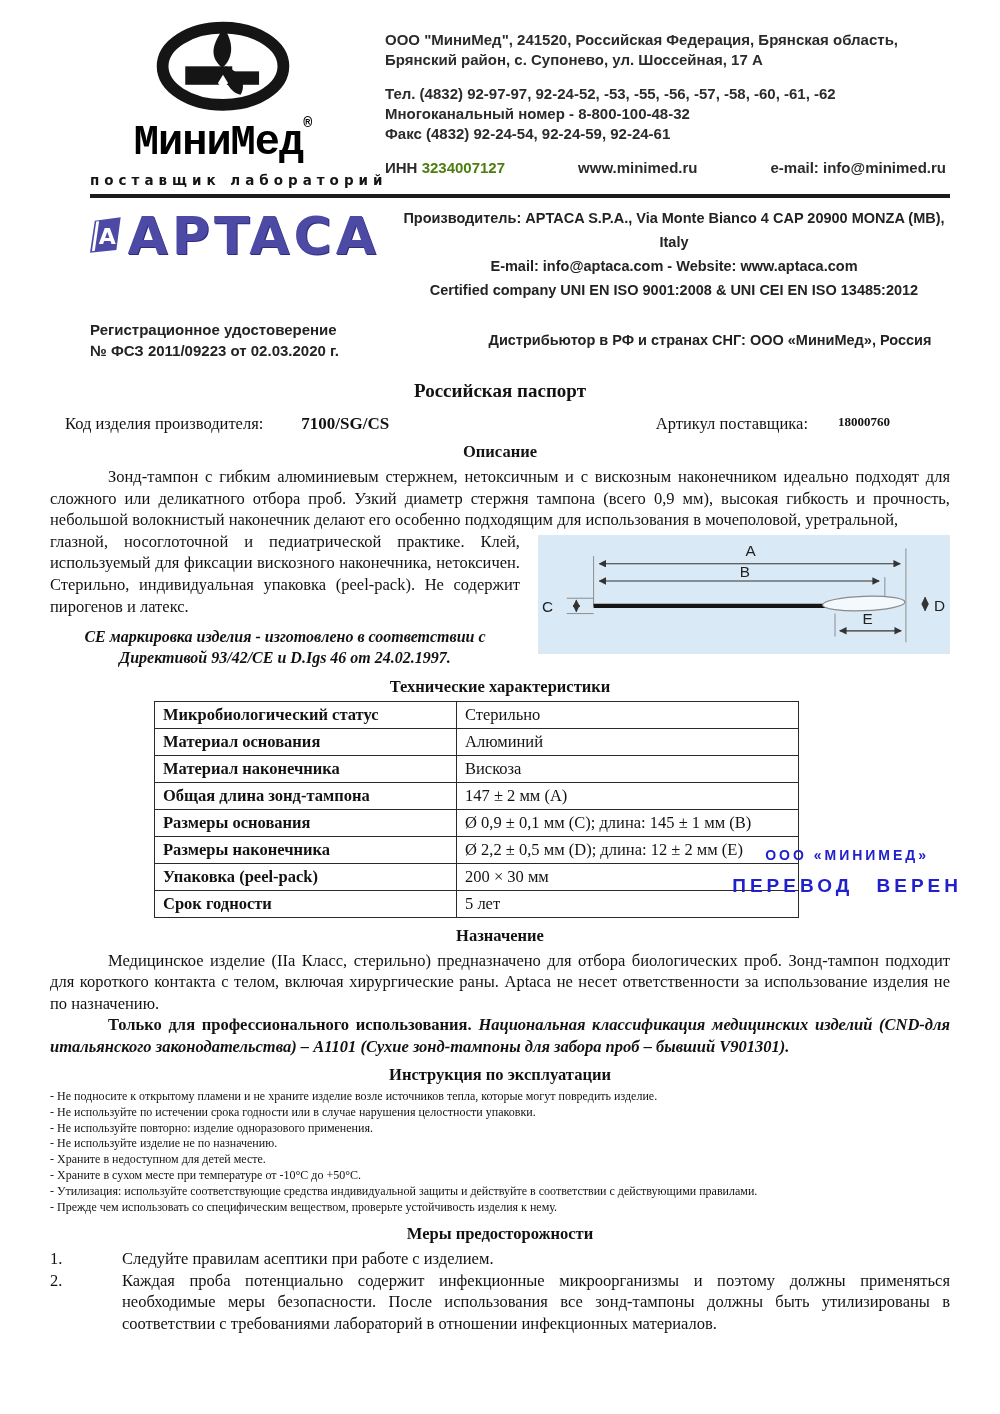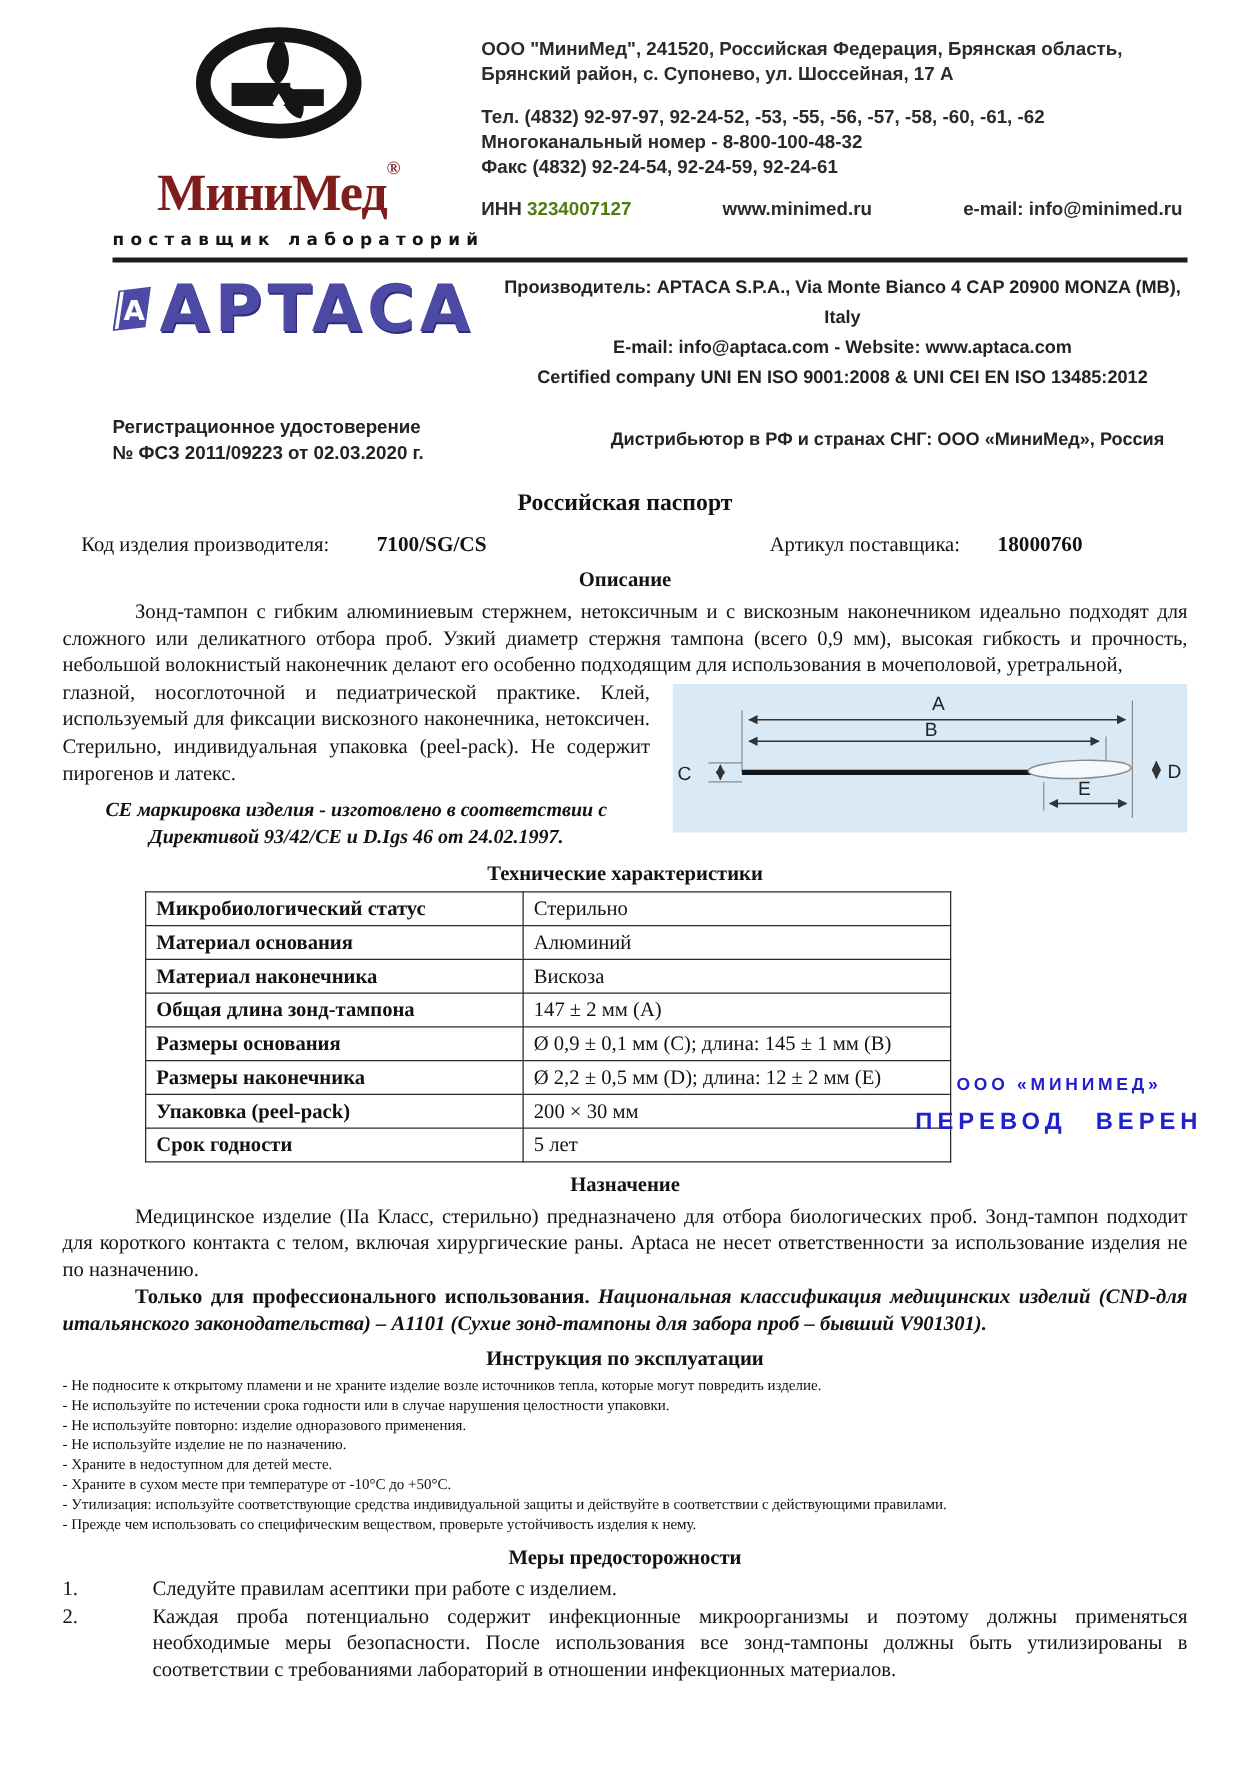--- a/index.html
+++ b/index.html
@@ -3,21 +3,21 @@
 <meta charset="utf-8">
 <style>
   html,body{margin:0;padding:0;background:#ffffff;}
   body{width:1000px;height:1414px;overflow:hidden;font-family:"Liberation Serif",serif;color:#121212;}
   .page{padding:16px 50px 0 50px;position:relative;}
 
   
   .header{display:flex;align-items:flex-start;}
   .logo-block{width:305px;padding-left:40px;box-sizing:border-box;text-align:center;flex:none;}
   .logo-mark{display:block;margin:0 auto;}
-  .brand-line{font-family:Liberation Serif, serif;font-weight:bold;font-size:42px;letter-spacing:-1px;color:#7f1d1d;line-height:1;margin-top:14px;white-space:nowrap;}
+  .brand-line{font-family:Liberation Mono, monospace;font-weight:bold;font-size:42px;letter-spacing:-1px;color:#000000;line-height:1;margin-top:2px;white-space:nowrap;}
   .brand-reg{font-size:15px;vertical-align:top;position:relative;top:-6px;}
   .brand-tagline{font-family:"DejaVu Sans",sans-serif;font-weight:bold;font-size:13.5px;letter-spacing:5px;color:#151515;margin-top:8px;white-space:nowrap;}
   .contact-block{margin-left:30px;padding-top:14px;font-family:"Liberation Sans",sans-serif;font-weight:bold;font-size:15px;line-height:1.35;color:#2b2b2b;flex:1;}
   .contact-gap{height:13px;}
   .inn-row{display:flex;justify-content:space-between;padding-right:4px;margin-top:1px;}
   .inn-num{color:#4d7c0f;}
   .header-divider{height:4px;background:#1c1c1c;margin:6px 0 2px 40px;}
 
   
   .aptaca-row{display:flex;align-items:flex-start;margin-top:3px;}
@@ -28,36 +28,36 @@
   .reg-left{width:420px;padding-left:40px;box-sizing:border-box;font-family:"Liberation Sans",sans-serif;font-weight:bold;font-size:15px;line-height:1.45;color:#232323;flex:none;}
   .reg-right{flex:1;text-align:center;font-family:"Liberation Sans",sans-serif;font-weight:bold;font-size:14.5px;color:#232323;}
 
   
   .doc-title{text-align:center;font-weight:bold;font-size:19px;margin-top:18px;}
   .product-name{text-align:center;font-weight:bold;font-size:17px;margin-top:12px;}
   .code-row{display:flex;margin-top:12px;font-size:16.5px;}
   .code-label{margin-left:15px;}
   .code-value{font-weight:bold;font-size:17px;margin-left:38px;}
   .article-label{margin-left:auto;}
-  .article-value{font-weight:bold;font-size:17px;margin-left:30px;margin-right:84px;}
+  .article-value{font-weight:bold;font-size:13px;margin-left:30px;margin-right:60px;}
   .section-heading{text-align:center;font-weight:bold;font-size:16.5px;margin-top:8px;margin-bottom:4px;}
 
   
   .para{font-size:16.5px;line-height:1.3;text-align:justify;}
   .para-indent{text-indent:58px;}
   .desc-row{display:flex;margin-top:0;}
   .desc-left{width:470px;flex:none;}
   .desc-left .para{line-height:1.32;}
   .ce-note{font-weight:bold;font-style:italic;text-align:center;font-size:16px;line-height:1.35;margin-top:8px;padding:0 10px;}
   .diagram-wrap{flex:1;padding-left:18px;padding-top:4px;}
   .diagram-svg{display:block;width:100%;height:auto;}
 
   
   .specs-wrap{position:relative;margin-top:4px;}
-  .specs-table{border-collapse:collapse;margin-left:66px;width:645px;border-radius:31px;}
+  .specs-table{border-collapse:collapse;margin-left:104px;width:645px;border-radius:31px;}
   .specs-table td{border:1.6px solid #2a2a2a;font-size:16.5px;padding:1px 8px;height:24px;}
   .specs-table td.k{font-weight:bold;width:285px;}
   .stamp{position:absolute;right:-12px;top:146px;font-family:"Liberation Sans",sans-serif;font-weight:bold;color:#2121cc;text-align:center;}
   .stamp-l1{font-size:14px;letter-spacing:3px;white-space:nowrap;}
   .stamp-l2{font-size:19px;letter-spacing:4px;margin-top:12px;white-space:nowrap;word-spacing:14px;}
 
   
   .purpose-class{font-size:16.5px;line-height:1.3;text-align:justify;}
   .bold-lead{font-weight:bold;}
   .italic-rest{font-weight:bold;font-style:italic;}

